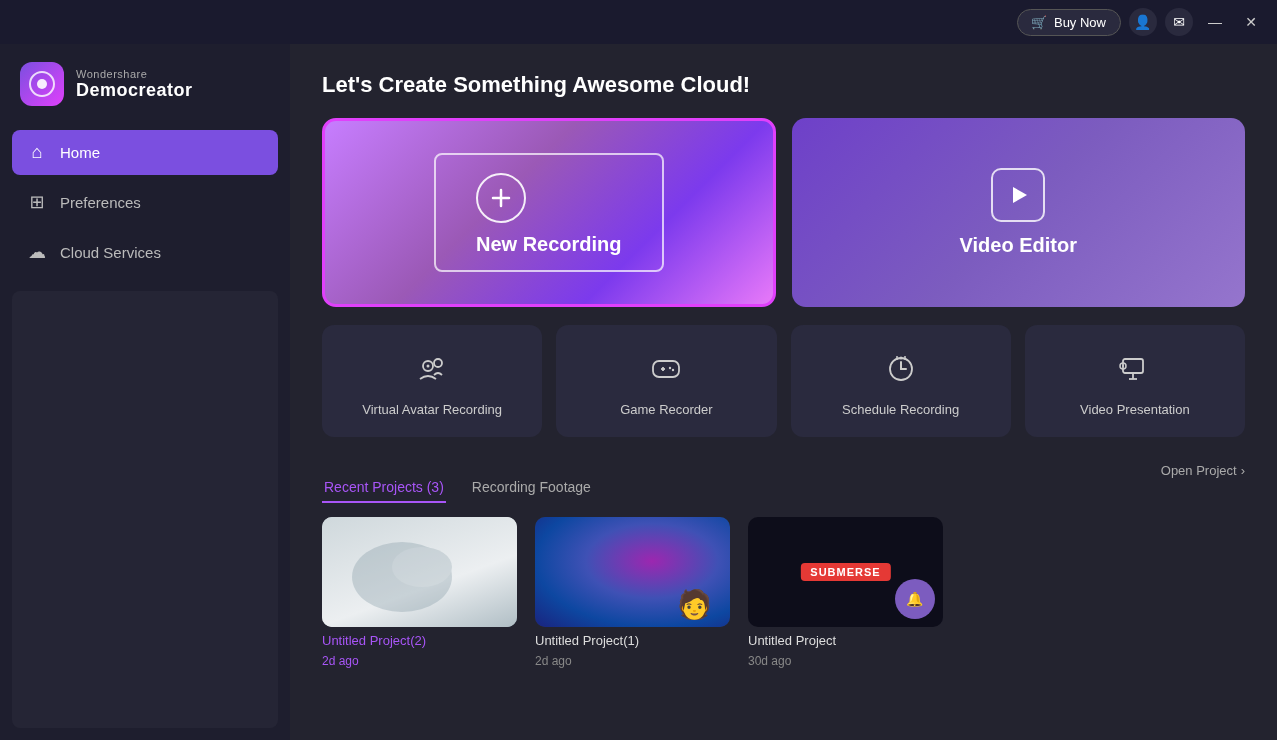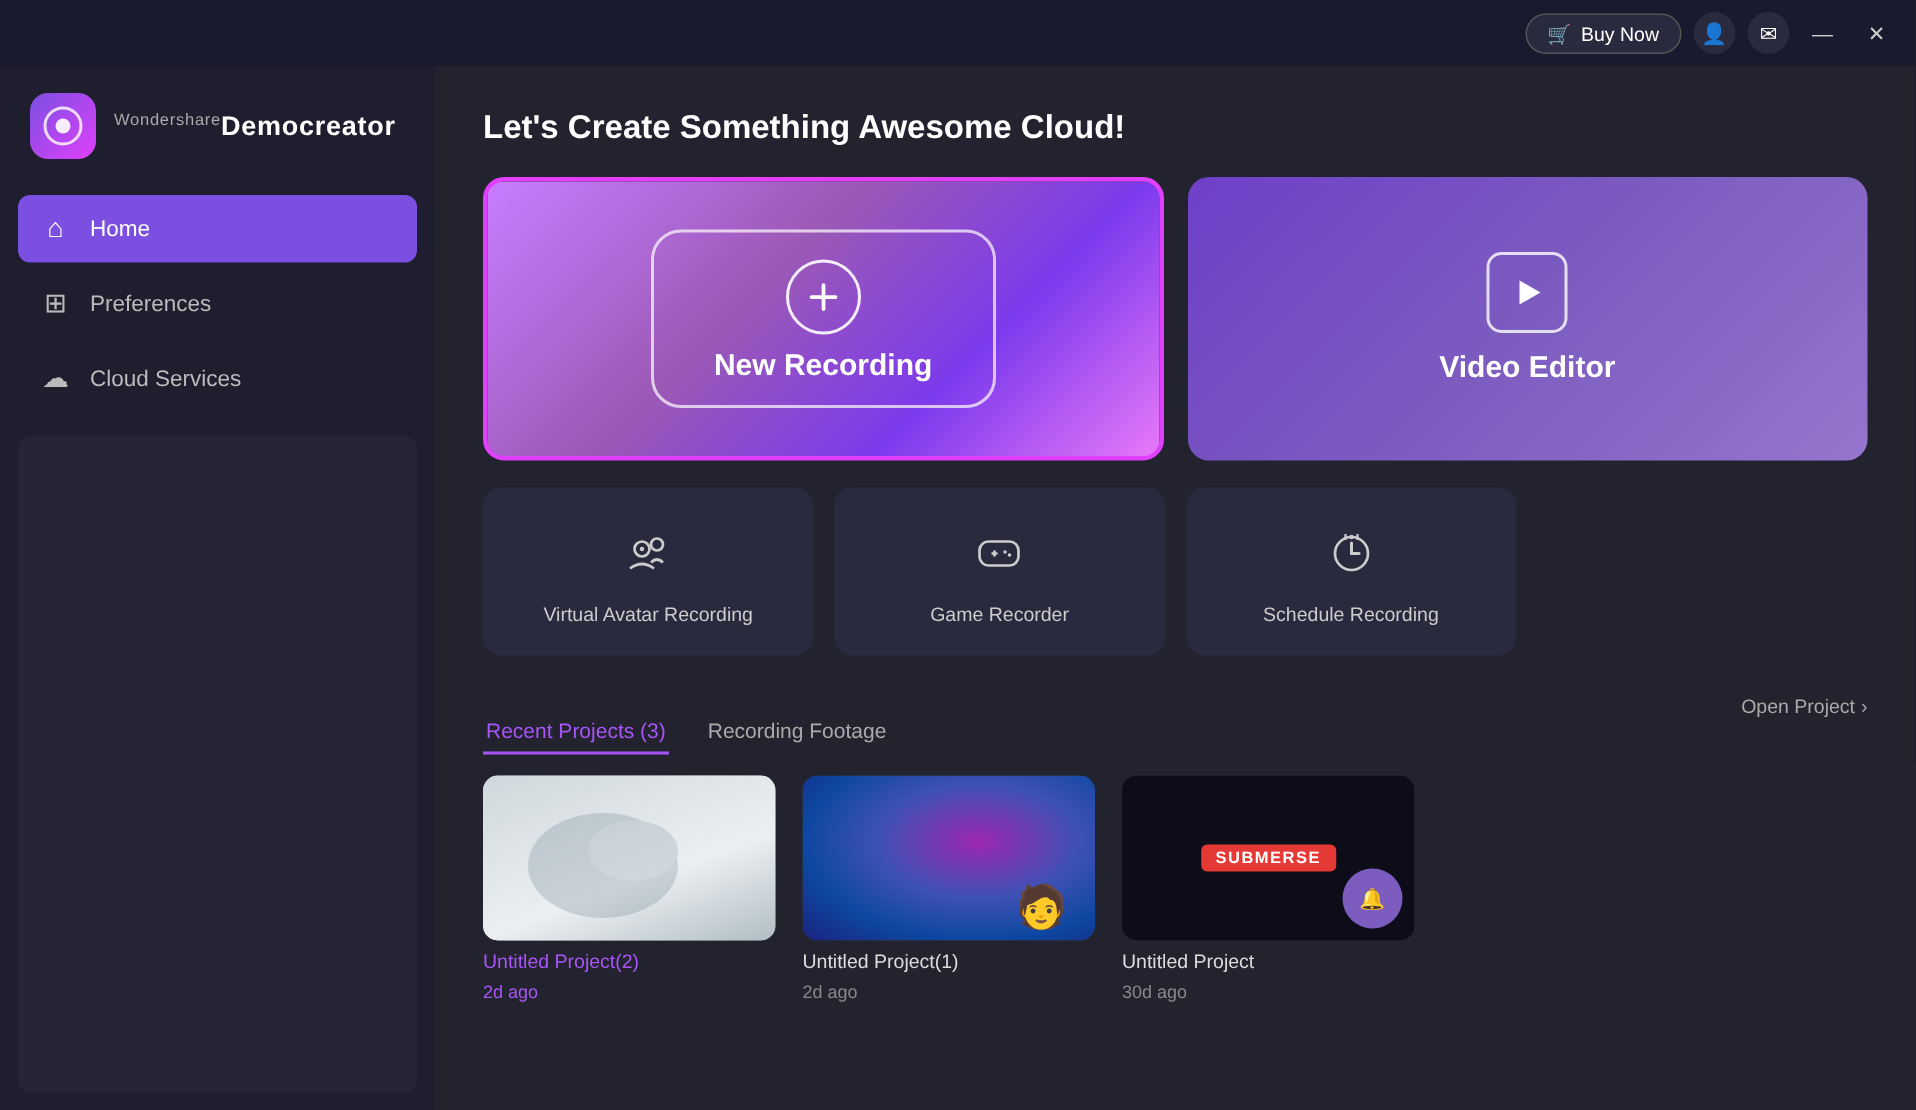--- a/index.html
+++ b/index.html
@@ -87,21 +87,21 @@
       height: 44px;
       border-radius: 12px;
       background: linear-gradient(135deg, #7b4fe0, #e040fb);
       display: flex;
       align-items: center;
       justify-content: center;
       font-size: 20px;
     }
     .logo-text {
       display: flex;
-      flex-direction: row;
+      flex-direction: column;
     }
     .logo-top {
       font-size: 11px;
       color: #aaa;
       letter-spacing: 0.5px;
     }
     .logo-bottom {
       font-size: 18px;
       font-weight: 700;
       color: #fff;
@@ -175,23 +175,23 @@
       align-items: center;
       justify-content: center;
       cursor: pointer;
       position: relative;
       min-height: 168px;
       border: 3px solid #e040fb;
     }
     .card-new-recording-inner {
       display: flex;
       flex-direction: column;
-      align-items: center;
+      align-items: flex-start;
       border: 2.5px solid rgba(255,255,255,0.7);
-      border-radius: 20px;
+      border-radius: 8px;
       padding: 18px 40px 14px;
     }
     .card-icon-circle {
       width: 50px;
       height: 50px;
       border: 2.5px solid rgba(255,255,255,0.9);
       border-radius: 50%;
       display: flex;
       align-items: center;
       justify-content: center;
@@ -496,20 +496,32 @@
             <line x1="16" y1="9" x2="16" y2="16" stroke="#ccc" stroke-width="2" stroke-linecap="round"></line>
             <line x1="16" y1="16" x2="21" y2="16" stroke="#ccc" stroke-width="2" stroke-linecap="round"></line>
             <circle cx="16" cy="5" r="1.5" fill="#ccc"></circle>
             <line x1="12" y1="3" x2="12" y2="7" stroke="#ccc" stroke-width="1.5"></line>
             <line x1="20" y1="3" x2="20" y2="7" stroke="#ccc" stroke-width="1.5"></line>
           </svg>
         </div>
         <span class="tool-card-label">Schedule Recording</span>
       </div>
 
+      <div class="tool-card">
+        <div class="tool-card-icon">
+          <svg width="32" height="32" viewBox="0 0 32 32">
+            <rect x="4" y="6" width="20" height="14" rx="2" fill="none" stroke="#ccc" stroke-width="1.8"></rect>
+            <circle cx="4" cy="13" r="3" fill="none" stroke="#ccc" stroke-width="1.5"></circle>
+            <circle cx="4" cy="13" r="1" fill="#ccc"></circle>
+            <line x1="14" y1="20" x2="14" y2="26" stroke="#ccc" stroke-width="1.8"></line>
+            <line x1="10" y1="26" x2="18" y2="26" stroke="#ccc" stroke-width="1.8"></line>
+          </svg>
+        </div>
+        <span class="tool-card-label">Video Presentation</span>
+      </div>
 
     </div>
 
     <div class="recent-header">
       <div class="tabs">
         <div class="tab active">Recent Projects (3)</div>
         <div class="tab">Recording Footage</div>
       </div>
       <div class="open-project-link">
         <span>Open Project</span>

